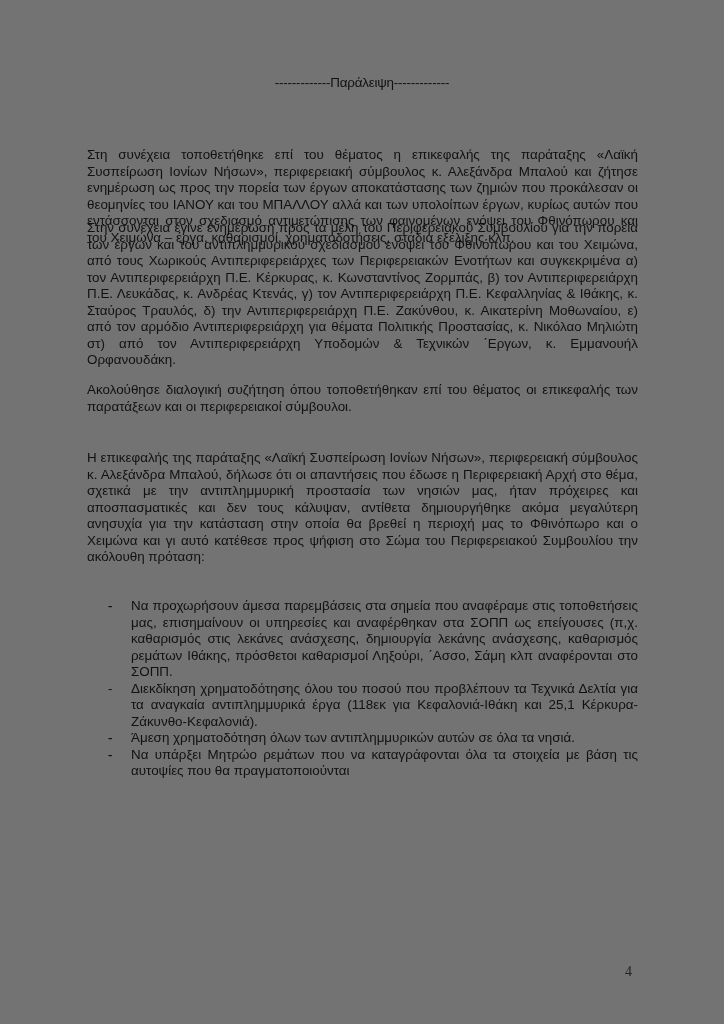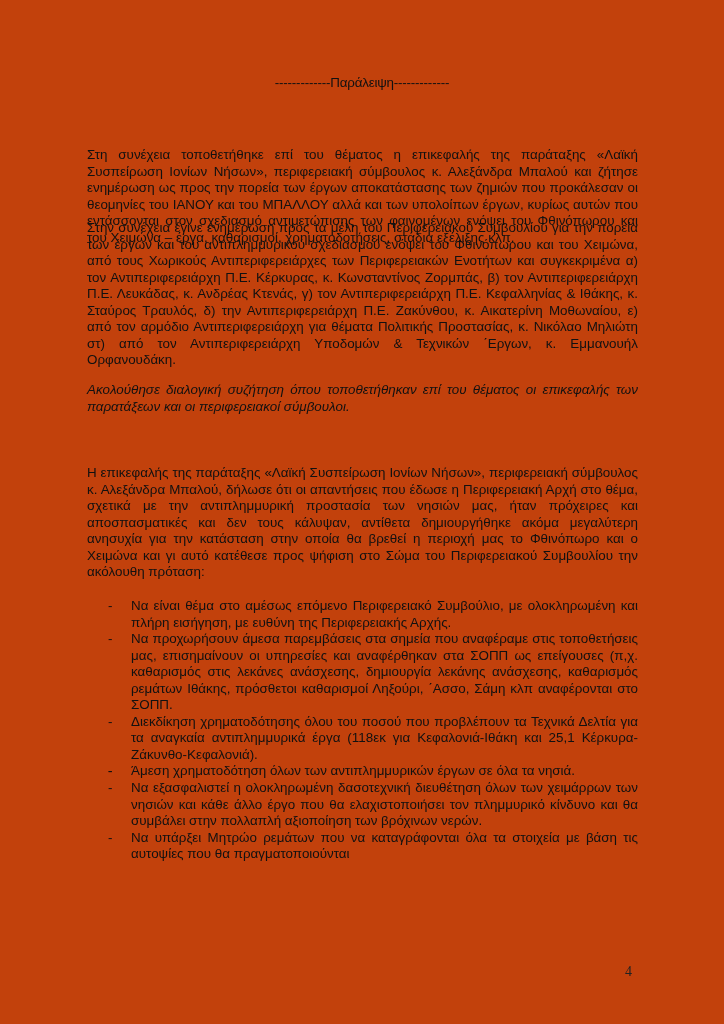--- a/index.html
+++ b/index.html
@@ -1,34 +1,34 @@
 <!DOCTYPE html>
 <html><head>
   <meta charset="utf-8">
   <style>
     html, body { margin: 0; padding: 0; background: #ffffff; }
     body { width: 724px; height: 1024px; position: relative; overflow: hidden; }
     .page {
       position: absolute; left: 0; top: 0; width: 724px; height: 1024px;
-      background: #c2410c; color: #111111;
+      background: #737373; color: #111111;
       font-family: "Liberation Sans", "DejaVu Sans", sans-serif;
       font-size: 13.4px; line-height: 16.55px;
     }
     .omission {
       position: absolute; top: 75px; left: 0; width: 724px;
       text-align: center; letter-spacing: -0.2px;
     }
     .para {
       position: absolute; left: 87px; width: 551px;
       text-align: justify; margin: 0;
     }
     #p1 { top: 100px; margin-top: 47px; }
     #p2 { top: 220px; }
-    #p3 { top: 382px; font-style: italic; }
-    #p4 { top: 465px; }
+    #p3 { top: 382px; }
+    #p4 { top: 450px; }
     .bullets {
       position: absolute; left: 87px; top: 598px; width: 551px;
       margin: 0; padding: 0; list-style: none;
     }
     .bullets li {
       position: relative; padding-left: 44px; text-align: justify;
     }
     .bullets li .dash {
       position: absolute; left: 21px; top: 0;
     }
@@ -42,23 +42,23 @@
 
 <div class="page">
   <div class="omission">-------------Παράλειψη-------------</div>
 
   <p class="para" id="p1">Στη συνέχεια τοποθετήθηκε επί του θέματος η επικεφαλής της παράταξης «Λαϊκή Συσπείρωση Ιονίων Νήσων», περιφερειακή σύμβουλος κ. Αλεξάνδρα Μπαλού και ζήτησε ενημέρωση ως προς την πορεία των έργων αποκατάστασης των ζημιών που προκάλεσαν οι θεομηνίες του ΙΑΝΟΥ και του ΜΠΑΛΛΟΥ αλλά και των υπολοίπων έργων, κυρίως αυτών που εντάσσονται στον  σχεδιασμό αντιμετώπισης των φαινομένων ενόψει του Φθινόπωρου και του Χειμώνα – έργα, καθαρισμοί, χρηματοδοτήσεις, στάδια εξέλιξης κλπ.</p>
   <p class="para" id="p2">Στην συνέχεια έγινε ενημέρωση προς τα μέλη του Περιφερειακού Συμβουλίου  για την πορεία των έργων και του αντιπλημμυρικού σχεδιασμού ενόψει του Φθινόπωρου και του Χειμώνα, από τους Χωρικούς Αντιπεριφερειάρχες των Περιφερειακών Ενοτήτων και συγκεκριμένα α) τον Αντιπεριφερειάρχη Π.Ε. Κέρκυρας, κ. Κωνσταντίνος Ζορμπάς, β) τον Αντιπεριφερειάρχη Π.Ε. Λευκάδας, κ. Ανδρέας Κτενάς,  γ) τον Αντιπεριφερειάρχη Π.Ε. Κεφαλληνίας &amp; Ιθάκης, κ. Σταύρος Τραυλός, δ) την Αντιπεριφερειάρχη Π.Ε. Ζακύνθου, κ. Αικατερίνη Μοθωναίου, ε) από τον αρμόδιο  Αντιπεριφερειάρχη για θέματα Πολιτικής Προστασίας, κ. Νικόλαο Μηλιώτη στ) από τον Αντιπεριφερειάρχη Υποδομών &amp; Τεχνικών ΄Εργων, κ. Εμμανουήλ Ορφανουδάκη.</p>
   <p class="para" id="p3">Ακολούθησε διαλογική συζήτηση όπου τοποθετήθηκαν επί του θέματος οι επικεφαλής των παρατάξεων και οι περιφερειακοί σύμβουλοι.</p>
   <p class="para" id="p4">Η  επικεφαλής της παράταξης «Λαϊκή Συσπείρωση Ιονίων Νήσων», περιφερειακή σύμβουλος κ. Αλεξάνδρα Μπαλού, δήλωσε ότι οι απαντήσεις που έδωσε η Περιφερειακή Αρχή στο θέμα, σχετικά με την αντιπλημμυρική προστασία των νησιών μας, ήταν πρόχειρες και αποσπασματικές και δεν τους κάλυψαν, αντίθετα δημιουργήθηκε ακόμα μεγαλύτερη ανησυχία για την κατάσταση στην οποία  θα βρεθεί η περιοχή μας το Φθινόπωρο και ο Χειμώνα και γι αυτό κατέθεσε προς ψήφιση στο Σώμα του Περιφερειακού Συμβουλίου την ακόλουθη πρόταση:</p>
 
   <ul class="bullets">
-    <li><span class="dash">-</span><span>Να είναι θέμα στο αμέσως επόμενο Περιφερειακό Συμβούλιο, με ολοκληρωμένη και πλήρη εισήγηση, με ευθύνη της  Περιφερειακής Αρχής.</span></li>
+    <li><span class="dash">-</span></li>
     <li><span class="dash">-</span><span>Να προχωρήσουν άμεσα παρεμβάσεις στα σημεία που αναφέραμε στις τοποθετήσεις μας,  επισημαίνουν  οι υπηρεσίες και αναφέρθηκαν στα ΣΟΠΠ ως επείγουσες (π,χ. καθαρισμός στις λεκάνες ανάσχεσης, δημιουργία λεκάνης ανάσχεσης, καθαρισμός   ρεμάτων Ιθάκης, πρόσθετοι καθαρισμοί Ληξούρι, ΄Ασσο, Σάμη  κλπ  αναφέρονται στο ΣΟΠΠ.</span></li>
     <li><span class="dash">-</span><span>Διεκδίκηση χρηματοδότησης όλου του ποσού που προβλέπουν τα Τεχνικά Δελτία για τα αναγκαία αντιπλημμυρικά έργα (118εκ για Κεφαλονιά-Ιθάκη και 25,1 Κέρκυρα-Ζάκυνθο-Κεφαλονιά).</span></li>
     <li><span class="dash">-</span></li>
-    <li><span class="dash">-</span><span>Άμεση  χρηματοδότηση όλων των αντιπλημμυρικών έργων σε όλα τα νησιά.</span></li>
-    <li><span class="dash">-</span><span>Να εξασφαλιστεί η ολοκληρωμένη δασοτεχνική διευθέτηση όλων των χειμάρρων των νησιών και κάθε άλλο έργο που θα ελαχιστοποιήσει τον πλημμυρικό κίνδυνο και θα συμβάλει στην πολλαπλή αξιοποίηση των βρόχινων νερών.</span></li>
+    <li><span class="dash">-</span><span>Άμεση  χρηματοδότηση όλων των αντιπλημμυρικών αυτών σε όλα τα νησιά.</span></li>
+    <li><span class="dash">-</span></li>
     <li><span class="dash">-</span><span>Να υπάρξει Μητρώο ρεμάτων που να καταγράφονται όλα τα στοιχεία με βάση τις αυτοψίες που θα πραγματοποιούνται</span></li>
   </ul>
 
   <div class="page-number">4</div>
 </div>
 
 </body></html>

